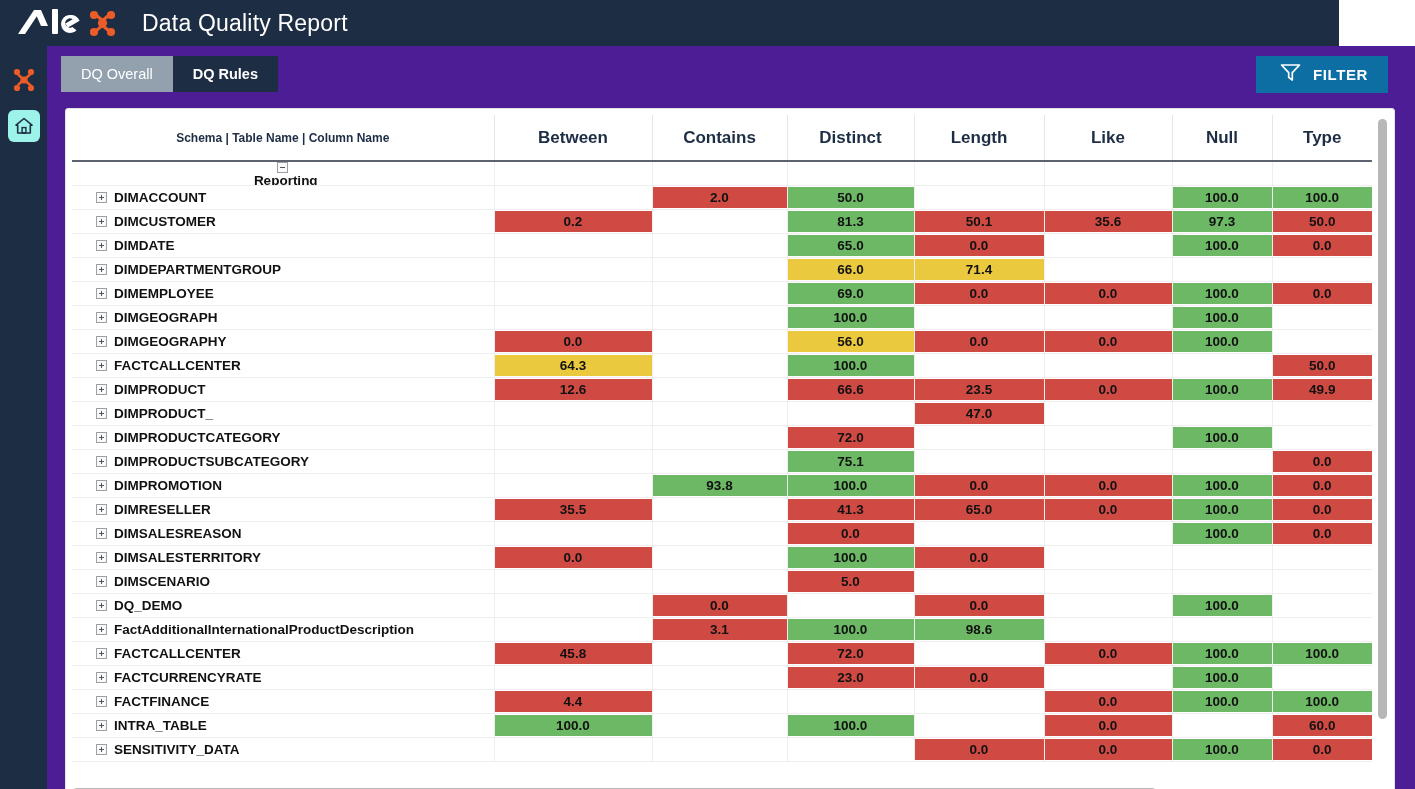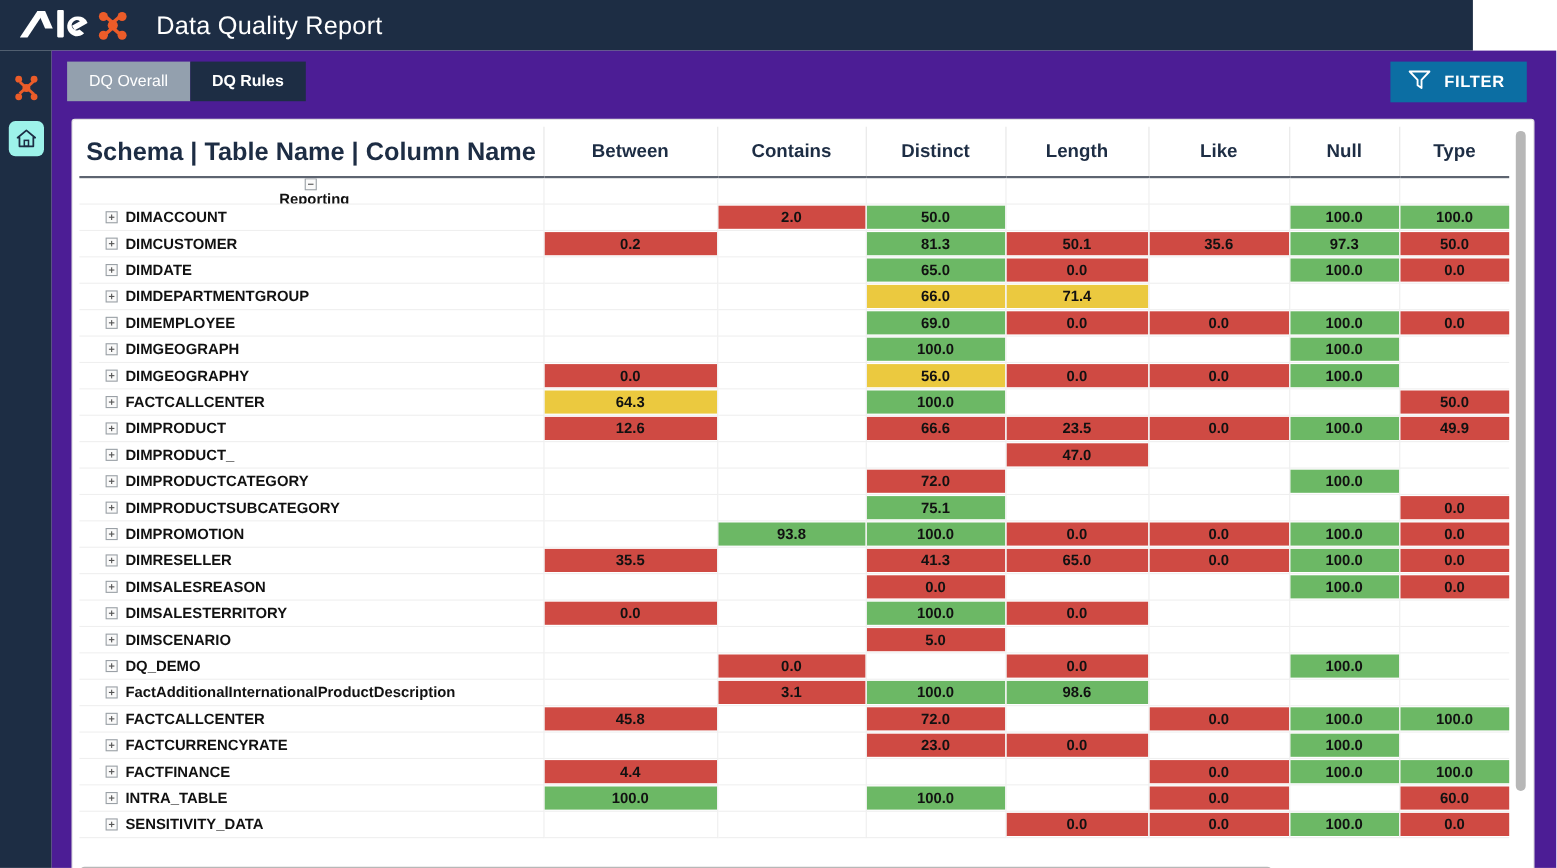--- a/index.html
+++ b/index.html
@@ -87,21 +87,21 @@
     font-weight: bold;
   }
 
   
   .filter-btn {
     position: absolute; right: 27px; top: 10px;
     height: 37px;
     background: #0c6ea3;
     color: #ffffff;
     display: flex; align-items: center;
-    padding: 0 20px 0 16px;
+    padding: 0 20px 0 24px;
     gap: 12px;
     cursor: pointer;
     user-select: none;
   }
   .filter-btn .lbl {
     font-size: 15px; font-weight: bold; letter-spacing: .6px;
   }
 
   
   .card {
@@ -131,21 +131,21 @@
     font-weight: bold;
     color: #1d2d44;
     text-align: center;
     border-right: 1px solid #e6e6e6;
     border-bottom: 2px solid #5d6470;
     background: #ffffff;
     vertical-align: middle;
     padding: 0;
   }
   table.dq th.first {
-    font-size: 23px;
+    font-size: 12px;
   }
   table.dq th:last-child { border-right: none; }
 
   table.dq td {
     height: 23px;
     padding: 0;
     border-bottom: 1px solid #efefef;
     border-right: 1px solid #eeeeee;
     text-align: center;
     vertical-align: middle;

